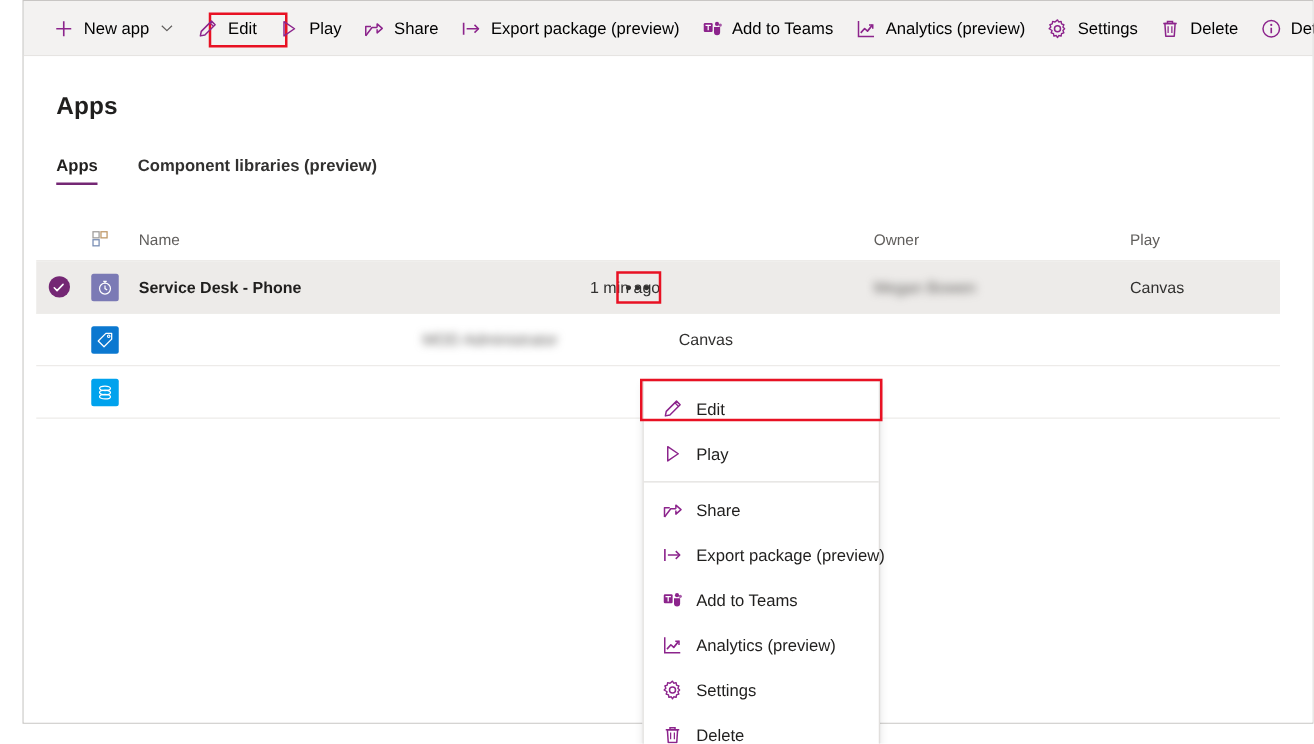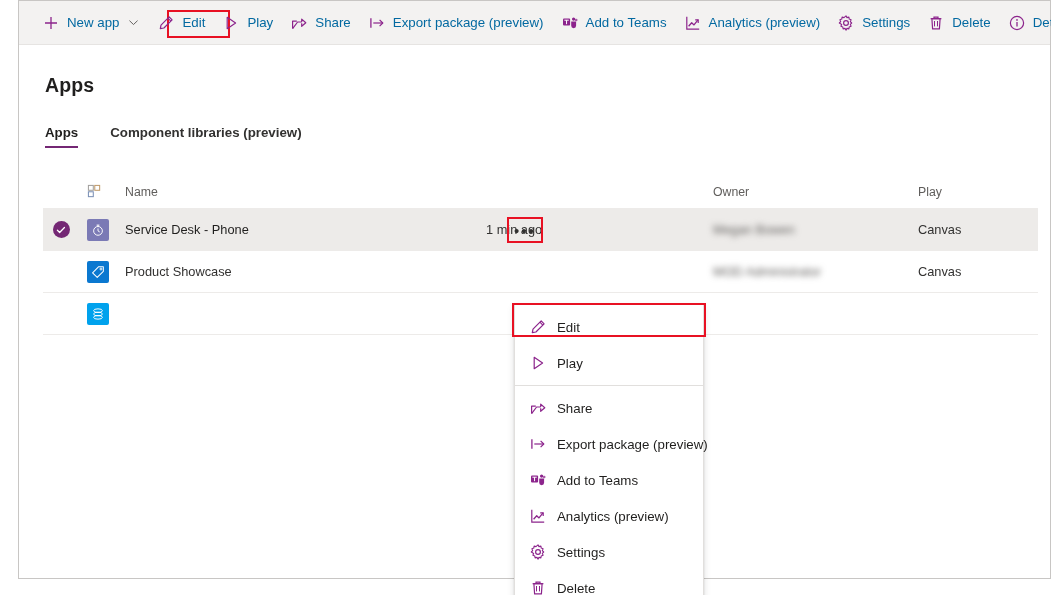--- a/index.html
+++ b/index.html
@@ -45,21 +45,21 @@
     display: flex;
     align-items: center;
     padding-left: 16px;
   }
   .cmd {
     display: flex;
     align-items: center;
     height: 30px;
     padding: 0 7px;
     margin-right: 3px;
-    color: #0369a1;
+    color: #000000;
     font-size: 13.3px;
     white-space: nowrap;
     cursor: default;
     position: relative;
   }
   .cmd .ico {
     display: inline-flex;
     align-items: center;
     justify-content: center;
     width: 18px; height: 18px;
@@ -125,21 +125,21 @@
     content: "";
     position: absolute;
     left: 0; right: 0; bottom: 0;
     height: 2px;
     background: #742774;
   }
 
   
   .table {
     position: absolute;
-    left: 24px;
+    left: 10px;
     top: 130px;
     width: 995px;
   }
   .row {
     display: flex;
     align-items: center;
     height: 42px;
     border-bottom: 1px solid #edebe9;
     font-size: 12.8px;
     color: #323130;
@@ -153,21 +153,21 @@
   }
   .row.selected { background: #edebe9; }
 
   .c-check { width: 36px; display: flex; align-items: center; justify-content: center; flex: none; }
   .c-icon  { width: 46px; display: flex; align-items: center; justify-content: flex-start; padding-left: 8px; flex: none; }
   .c-name  { flex: 1 1 auto; display: flex; align-items: center; padding-left: 0px; min-width: 0; }
   .c-mod   { width: 190px; flex: none; display: flex; align-items: center; }
   .c-own   { width: 205px; flex: none; display: flex; align-items: flex-start; margin-left: 37px; }
   .c-type  { width: 120px; flex: none; display: flex; align-items: center; }
 
-  .row.selected .c-name .nm { font-weight: 400; color: #201f1e; }
+  .row.selected .c-name .nm { font-weight: 700; color: #201f1e; }
 
   .sel-circle {
     width: 17px; height: 17px;
     border-radius: 50%;
     background: #742774;
     display: flex;
     align-items: center;
     justify-content: center;
   }
   .app-tile {
@@ -442,23 +442,20 @@
           </div>
           <div class="row">
             <div class="c-check"></div>
             <div class="c-icon">
               <div class="app-tile" style="background: rgb(11, 120, 208);">
                 <svg width="14" height="14" viewBox="0 0 16 16">
                   <path d="M8.8 1.9h5.3v5.3l-7 7-5.3-5.3z" fill="none" stroke="#fff" stroke-width="1.15" stroke-linejoin="round"></path>
                   <circle cx="11.4" cy="4.6" r="1.15" fill="none" stroke="#fff" stroke-width="1.05"></circle>
                 </svg>
               </div>
-            </div>
-            <div class="c-name">
-              <span class="nm">Product Showcase</span>
             </div>
             <div class="c-mod">
               <span></span>
             </div>
             <div class="c-own">
               <span class="blur-name">MOD Administrator</span>
             </div>
             <div class="c-type">
               <span>Canvas</span>
             </div>

